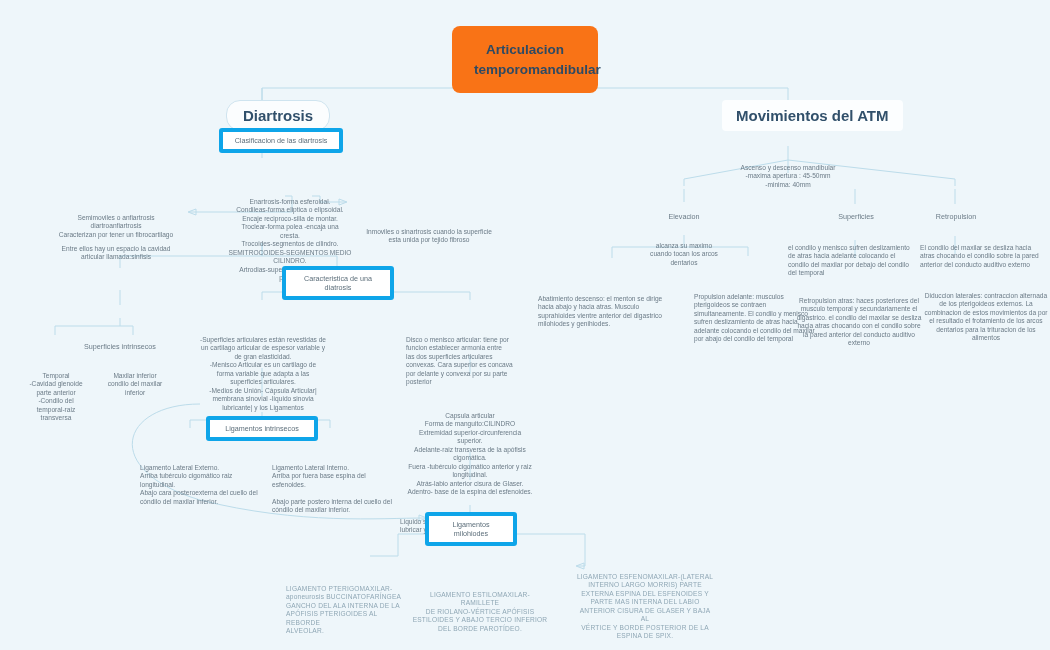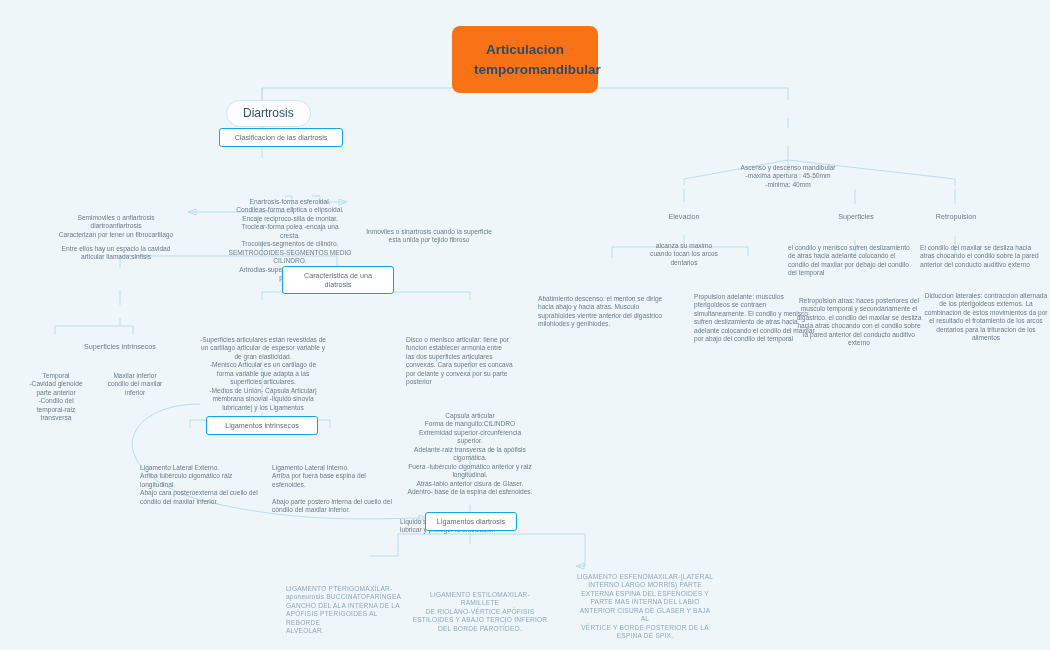--- a/index.html
+++ b/index.html
@@ -26,36 +26,36 @@
     font-size:13.5px;
     border-radius:8px;
     padding:14px 22px;
     line-height:1.45;
     box-shadow:0 0 0 0 transparent;
   }
   
   .branch {
     background:#fbfdfe;
     color:#31506b;
-    font-weight:normal;
-    font-size:12px;
+    font-weight:bold;
+    font-size:15px;
     border:1px solid #cfe4ef;
     border-radius:14px;
     padding:5px 16px;
   }
   .branch.plain {
     border:none;
     border-radius:4px;
     background:#fcfeff;
     padding:6px 14px;
   }
   
   .boxed {
     background:#ffffff;
-    border:1px solid #0ea5e9;
+    border:4px solid #0ea5e9;
     border-radius:3px;
     padding:4px 10px;
     font-size:7.2px;
     color:#5c6e7a;
   }
   .boxed.wide { padding:5px 12px; }
   
   .txt { font-size:6.6px; color:#6b7b87;margin-top:36px; }
   .txt.caps { text-transform:none; color:#8fa7b5; letter-spacing:.2px; }
   .mid { font-size:7.2px; }
@@ -131,20 +131,21 @@
     <path d="M855,189 L855,204"></path>
     <path d="M855,240 L855,258"></path>
 
     <path d="M955,189 L955,204"></path>
     <path d="M955,236 L955,254"></path>
   </svg>
 
   <div class="node root" style="left:452px; top:26px; width:146px;">Articulacion<br>temporomandibular</div>
 
   <div class="node branch" style="left:226px; top:100px;">Diartrosis</div>
+  <div class="node branch plain" style="left:722px; top:100px;">Movimientos del ATM</div>
 
   <div class="node boxed" style="left:219px; top:128px; width:124px;">Clasificacion de las diartrosis</div>
 
   <div class="node txt" style="left:192px; top:162px; width:196px;">Enartrosis-forma esferoidal.<br>Condileas-forma eliptica o elipsoidal.<br>Encaje reciproco-silla de montar.<br>Troclear-forma polea -encaja una<br>cresta.<br>Trocoides-segmentos de cilindro.<br>SEMITROCOIDES-SEGMENTOS MEDIO<br>CILINDRO.<br>Artrodias-superficies mas o menos<br>planas.</div>
 
   <div class="node txt" style="left:40px; top:178px; width:152px;">Semimoviles o anfiartrosis<br>diartroanfiartrosis<br>Caracterizan por tener un fibrocartilago</div>
 
   <div class="node txt" style="left:40px; top:209px; width:152px;">Entre ellos hay un espacio la cavidad<br>articular llamada:sinfisis</div>
 
   <div class="node txt" style="left:350px; top:192px; width:158px;">Inmoviles o sinartrosis cuando la superficie<br>esta unida por tejido fibroso</div>
@@ -165,21 +166,21 @@
   <div class="node txt" style="left:396px; top:376px; width:148px;">Capsula articular<br>Forma de manguito:CILINDRO<br>Extremidad superior-circunferencia<br>superior.<br>Adelante-raiz transversa de la apófisis<br>cigomática.<br>Fuera -tubérculo cigomático anterior y raiz<br>longitudinal.<br>Atrás-labio anterior cisura de Glaser.<br>Adentro- base de la espina del esfenoides.</div>
 
   <div class="node boxed" style="left:206px; top:416px; width:112px;">Ligamentos intrinsecos</div>
 
   <div class="node txt" style="left:140px; top:428px; width:122px; text-align:left;">Ligamento Lateral Externo.<br>Arriba tubérculo cigomático  raiz<br>longitudinal.<br>Abajo cara posteroexterna del cuello del<br>cóndilo del maxilar inferior.</div>
 
   <div class="node txt" style="left:272px; top:428px; width:126px; text-align:left;">Ligamento Lateral Interno.<br>Arriba por fuera base espina del esfenoides.<br><br>Abajo parte postero interna del cuello del<br>cóndilo del maxilar inferior.</div>
 
   <div class="node txt" style="left:400px; top:482px; width:142px; text-align:left;">Liquido sinovial: tiene como funcion<br>lubricar y proteger la articulacion</div>
 
-  <div class="node boxed" style="left:425px; top:512px; width:92px;">Ligamentos diartrosis</div>
+  <div class="node boxed" style="left:425px; top:512px; width:92px;">Ligamentos milohiodes</div>
 
   <div class="node txt caps" style="left:286px; top:549px; width:120px; text-align:left;">LIGAMENTO PTERIGOMAXILAR-<br>aponeurosis BUCCINATOFARÍNGEA<br>GANCHO DEL ALA INTERNA DE  LA<br>APÓFISIS PTERIGOIDES AL REBORDE<br>ALVEOLAR.</div>
 
   <div class="node txt caps" style="left:412px; top:555px; width:136px;">LIGAMENTO ESTILOMAXILAR- RAMILLETE<br>DE RIOLANO-VÉRTICE APÓFISIS<br>ESTILOIDES Y ABAJO TERCIO INFERIOR<br>DEL BORDE PAROTÍDEO.</div>
 
   <div class="node txt caps" style="left:575px; top:537px; width:140px;">LIGAMENTO ESFENOMAXILAR-(LATERAL<br>INTERNO LARGO MORRIS) PARTE<br>EXTERNA ESPINA DEL ESFENOIDES Y<br>PARTE MAS INTERNA DEL LABIO<br>ANTERIOR CISURA DE GLASER Y BAJA AL<br>VÉRTICE Y BORDE POSTERIOR DE LA<br>ESPINA DE SPIX.</div>
 
   <div class="node txt" style="left:712px; top:128px; width:152px;">Ascenso y descenso mandibular<br>-maxima apertura : 45-50mm<br>-minima: 40mm</div>
 
   <div class="node txt mid" style="left:640px; top:176px; width:88px;">Elevacion</div>

